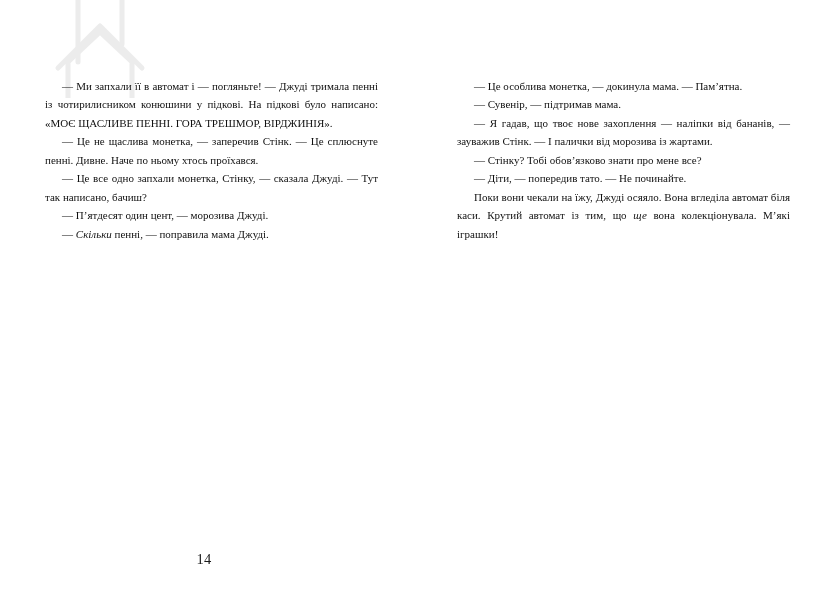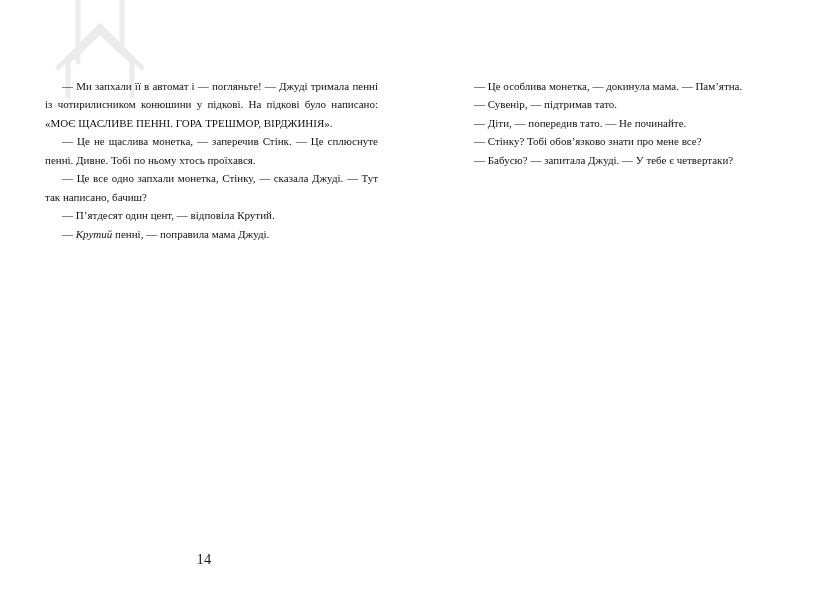--- a/index.html
+++ b/index.html
@@ -95,34 +95,37 @@
         <path d="M26 -30 L70 -30"></path>
       </g>
     </svg>
   </div>
 
   <div class="spread">
 
     <div class="page-half page-left">
       <div class="text-column">
         <p class="para">— Ми запхали її в автомат і — погляньте! — Джуді тримала пенні із чотирилисником конюшини у підкові. На підкові було написано: «МОЄ ЩАСЛИВЕ ПЕННІ. ГОРА ТРЕШМОР, ВІРДЖИНІЯ».</p>
-        <p class="para">— Це не щаслива монетка, — заперечив Стінк. — Це сплюснуте пенні. Дивне. Тобі по ньому хтось проїхався.</p>
+        <p class="para">— Це не щаслива монетка, — заперечив Стінк. — Це сплюснуте пенні. Дивне. Наче по ньому хтось проїхався.</p>
         <p class="para">— Це все одно запхали монетка, Стінку, — сказала Джуді. — Тут так написано, бачиш?</p>
-        <p class="para">— П’ятдесят один цент, — відповіла Крутий.</p>
+        <p class="para">— П’ятдесят один цент, — морозива Джуді.</p>
         <p class="para">
-          <span>— </span><i>Крутий</i><span> пенні, — поправила мама Джуді.</span>
+          <span>— </span><i>Скільки</i><span> пенні, — поправила мама Джуді.</span>
         </p>
       </div>
       <div class="folio">14</div>
     </div>
 
     <div class="page-half page-right">
       <div class="text-column">
         <p class="para">— Це особлива монетка, — докинула мама. — Пам’ятна.</p>
-        <p class="para">— Сувенір, — підтримав тато.</p>
+        <p class="para">— Сувенір, — підтримав мама.</p>
+        <p class="para">— Я гадав, що твоє нове захоплення — наліпки від бананів, — зауважив Стінк. — І палички від морозива із жартами.</p>
+        <p class="para">— Стінку? Тобі обов’язково знати про мене все?</p>
         <p class="para">— Діти, — попередив тато. — Не починайте.</p>
-        <p class="para">— Стінку? Тобі обов’язково знати про мене все?</p>
-        <p class="para">— Бабусю? — запитала Джуді. — У тебе є четвертаки?</p>
+        <p class="para">
+          <span>Поки вони чекали на їжу, Джуді осяяло. Вона вгледіла автомат біля каси. Крутий автомат із тим, що </span><i>ще</i><span> вона колекціонувала. М’які іграшки!</span>
+        </p>
       </div>
     </div>
 
   </div>
 </div>
 
 </body></html>

